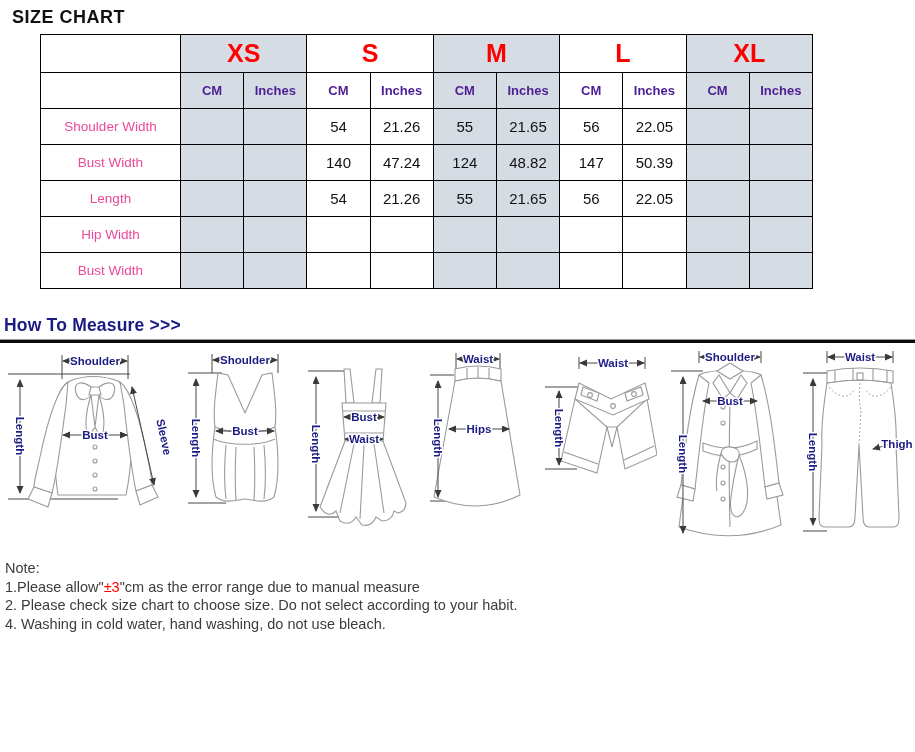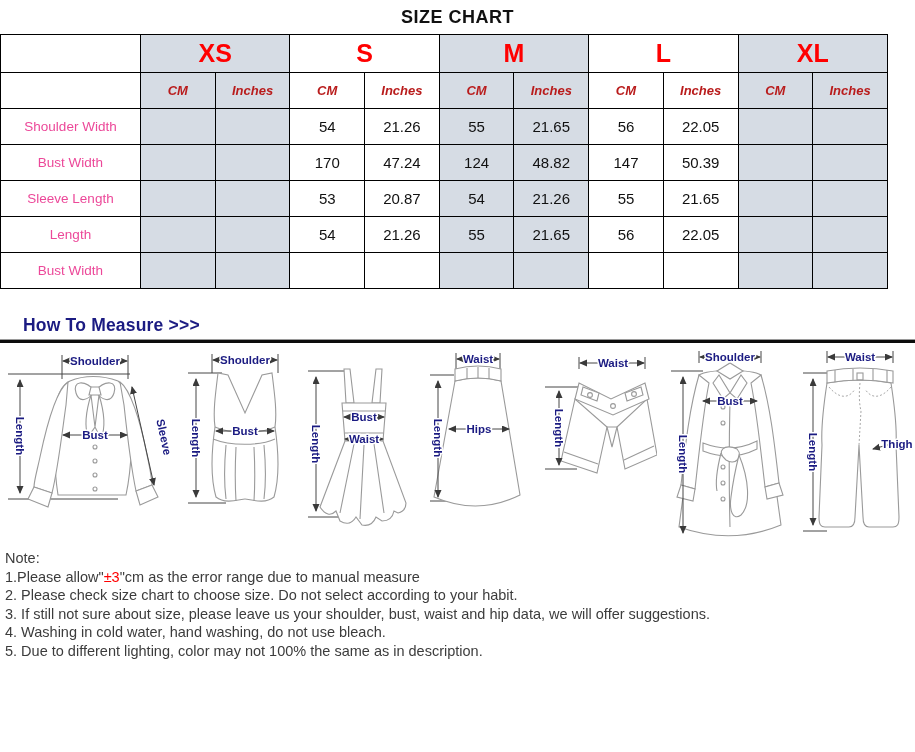--- a/index.html
+++ b/index.html
@@ -6,43 +6,43 @@
     --red:#ff0000;
     --navy:#1b1b82;
     --shade:#d6dce4;
     --note:#3c3c3c;
   }
   *{box-sizing:border-box;}
   html,body{margin:0;padding:0;background:#fff;}
   body{width:915px;height:752px;overflow:hidden;font-family:"Liberation Sans",sans-serif;}
   .page{width:915px;height:752px;position:relative;background:#fff;}
 
-  h1.title{margin:0;padding:7px 0 6px 0;text-align:center;font-size:18px;font-weight:bold;color:#111;letter-spacing:.5px;}
-
-  table.size-table{border-collapse:collapse;table-layout:fixed;width:888px;}
+  h1.title{margin:0;padding:7px 0 6px 12px;text-align:left;font-size:18px;font-weight:bold;color:#111;letter-spacing:.5px;}
+
+  table.size-table{border-collapse:collapse;table-layout:fixed;width:773px;margin-left:40px;}
   table.size-table td{border:1px solid #000;text-align:center;vertical-align:middle;overflow:hidden;padding:0;}
   col.c-label{width:140px;}
   td.size{height:38px;font-size:25px;font-weight:bold;color:var(--red);}
-  td.unit{height:36px;font-size:13px;font-weight:bold;color:#b91c1c;font-style:italic;}
+  td.unit{height:36px;font-size:13px;font-weight:bold;color:#4c1d95;}
   tbody td{height:36px;font-size:15px;color:#111;}
   td.rowlabel{font-size:13.5px;color:#ec4899;}
   .sh{background:var(--shade);}
 
-  .howto{margin:26px 0 0 23px;font-size:17.5px;font-weight:bold;color:var(--navy);letter-spacing:.2px;}
+  .howto{margin:26px 0 0 4px;font-size:17.5px;font-weight:bold;color:var(--navy);letter-spacing:.2px;}
   .divider{margin-top:3px;height:4px;background:#0c0c0c;border-top:1px solid #9a9a9a;}
 
   .garments{width:915px;display:flex;justify-content:space-between;align-items:flex-start;margin-top:6px;height:200px;text-align:right;}
   .garments svg{flex:0 0 auto;display:block;}
   .m{stroke:#474747;stroke-width:1;fill:none;}
   .o{stroke:#9a9a9a;stroke-width:1.1;fill:none;}
   .of{stroke:#9a9a9a;stroke-width:1.1;fill:#fff;}
   .dash{stroke:#a8a8a8;stroke-width:1;fill:none;stroke-dasharray:2 2;}
   .garments text{fill:var(--navy);font-family:"Liberation Sans",sans-serif;font-size:11.5px;font-weight:bold;paint-order:stroke;stroke:#fff;stroke-width:3px;stroke-linejoin:round;}
 
-  .notes{margin:0 0 0 5px;font-size:14.5px;line-height:18.5px;color:var(--note);}
+  .notes{margin:10px 0 0 5px;font-size:14.5px;line-height:18.5px;color:var(--note);}
   .accent{color:var(--red);}
 </style>
 </head>
 <body>
 
 <svg width="0" height="0" style="position:absolute" aria-hidden="true">
   <defs>
     <marker id="ah" orient="auto-start-reverse" markerWidth="8" markerHeight="8" refX="7" refY="3.5">
       <path d="M0,0 L8,3.5 L0,7 Z" fill="#3a3a3a"></path>
     </marker>
@@ -101,52 +101,52 @@
           <td class="sh">21.65</td>
           <td class="">56</td>
           <td class="">22.05</td>
           <td class="sh"></td>
           <td class="sh"></td>
         </tr>
         <tr>
           <td class="rowlabel">Bust Width</td>
           <td class="sh"></td>
           <td class="sh"></td>
-          <td class="">170</td>
+          <td class="">140</td>
           <td class="">47.24</td>
           <td class="sh">124</td>
           <td class="sh">48.82</td>
           <td class="">147</td>
           <td class="">50.39</td>
-          <td class="sh"></td>
-          <td class="sh"></td>
-        </tr>
-        <tr>
-          <td class="rowlabel">Sleeve Length</td>
-          <td class="sh"></td>
-          <td class="sh"></td>
-          <td class="">53</td>
-          <td class="">20.87</td>
-          <td class="sh">54</td>
-          <td class="sh">21.26</td>
-          <td class="">55</td>
-          <td class="">21.65</td>
           <td class="sh"></td>
           <td class="sh"></td>
         </tr>
         <tr>
           <td class="rowlabel">Length</td>
           <td class="sh"></td>
           <td class="sh"></td>
           <td class="">54</td>
           <td class="">21.26</td>
           <td class="sh">55</td>
           <td class="sh">21.65</td>
           <td class="">56</td>
           <td class="">22.05</td>
+          <td class="sh"></td>
+          <td class="sh"></td>
+        </tr>
+        <tr>
+          <td class="rowlabel">Hip Width</td>
+          <td class="sh"></td>
+          <td class="sh"></td>
+          <td class=""></td>
+          <td class=""></td>
+          <td class="sh"></td>
+          <td class="sh"></td>
+          <td class=""></td>
+          <td class=""></td>
           <td class="sh"></td>
           <td class="sh"></td>
         </tr>
         <tr>
           <td class="rowlabel">Bust Width</td>
           <td class="sh"></td>
           <td class="sh"></td>
           <td class=""></td>
           <td class=""></td>
           <td class="sh"></td>
@@ -294,18 +294,16 @@
       <line class="m" x1="96" y1="95" x2="78" y2="100" marker-end="url(#ah)"></line>
       <text x="102" y="99" text-anchor="middle">Thigh</text>
     </svg>
 
   </div>
 
   <div class="notes">
     <div>Note:</div>
     <div><span>1.Please allow"</span><span class="accent">±3</span><span>"cm as the error range due to manual measure</span></div>
     <div>2. Please check size chart to choose size. Do not select according to your habit.</div>
-    <div>3. If still not sure about size, please leave us your shoulder, bust, waist and hip data, we will offer suggestions.</div>
     <div>4. Washing in cold water, hand washing, do not use bleach.</div>
-    <div>5. Due to different lighting, color may not 100% the same as in description.</div>
   </div>
 
 </div>
 
 </body></html>

